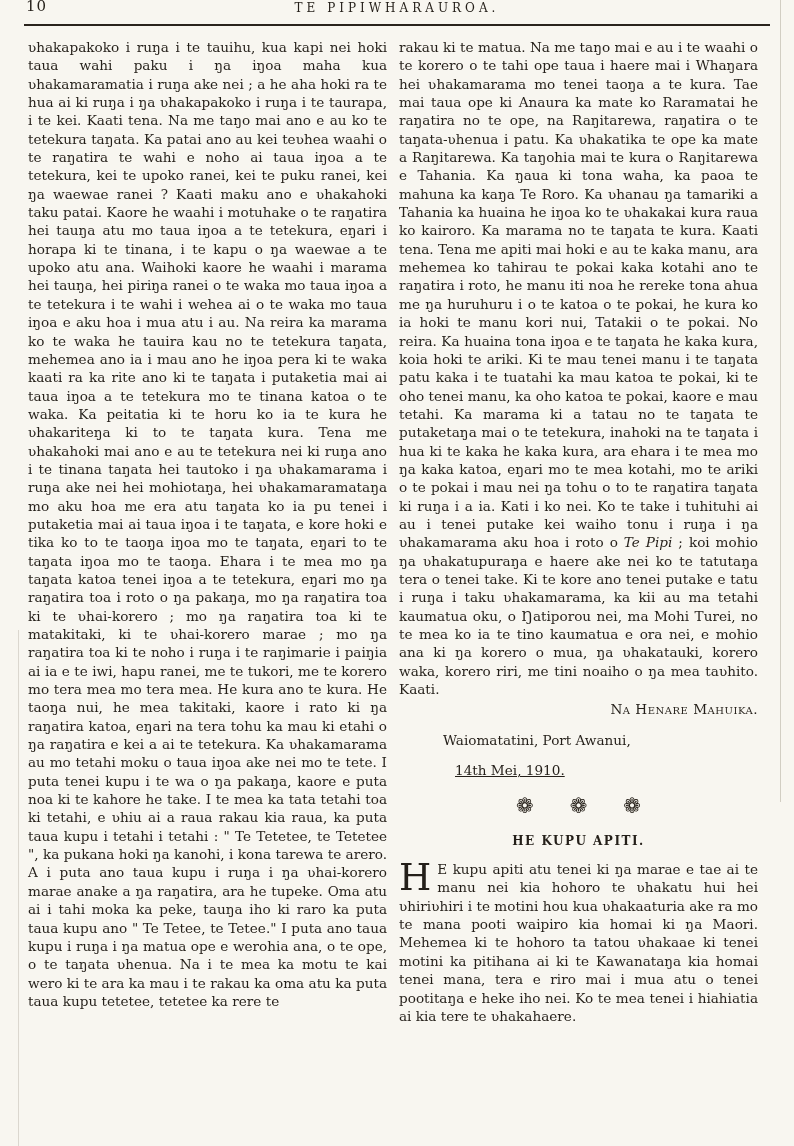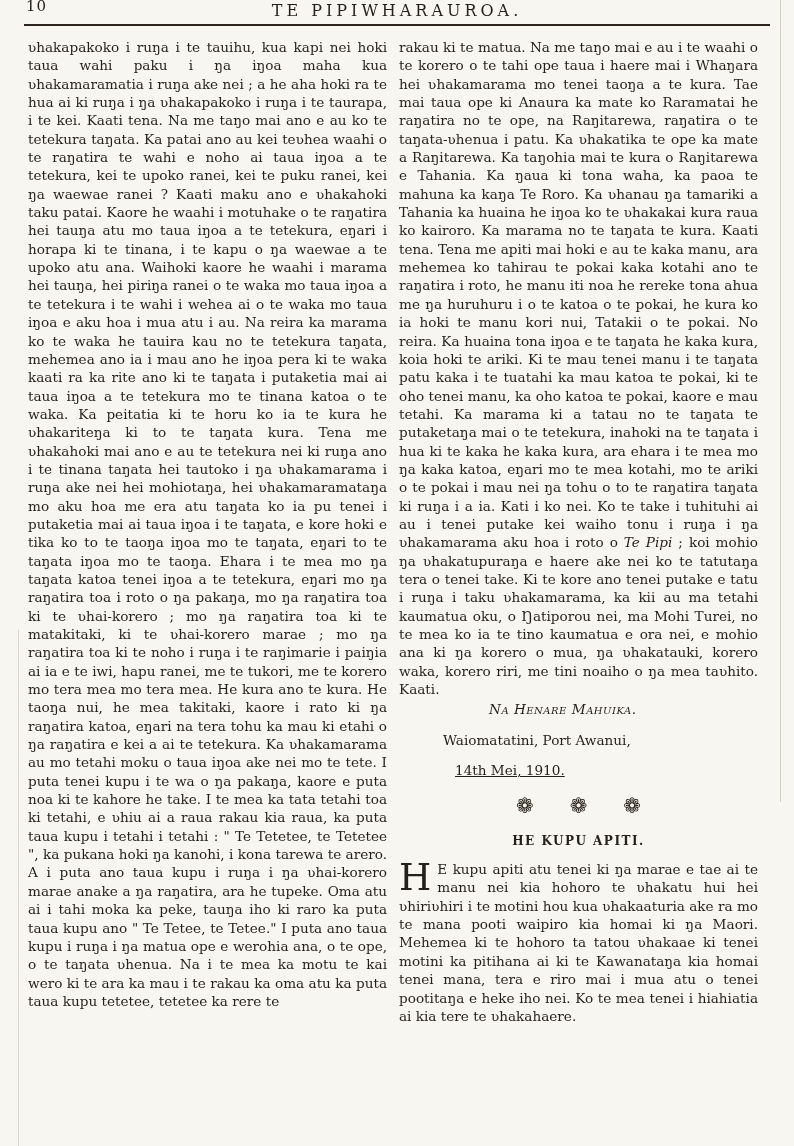--- a/index.html
+++ b/index.html
@@ -22,46 +22,45 @@
     position: absolute; bottom: 0; left: 18px; width: 1px; height: 45%;
     background: #cfcbc0; opacity: .7;
   }
   .header { position: relative; padding-top: 1px; height: 22px; }
   .page-number {
     position: absolute; left: 26px; top: -3px;
     font-size: 15px; letter-spacing: 1px;
   }
   .masthead {
     margin: 0; text-align: center;
-    font-size: 16px; font-weight: normal;
+    font-size: 12px; font-weight: normal;
     letter-spacing: 4px;
   }
   .rule {
     border: 0; border-top: 2px solid #2a241d;
     margin: 1px 24px 0 24px;
   }
   .columns {
     display: flex;
     gap: 12px;
     padding: 12px 28px 0 28px;
   }
   .col {
     width: 359px;
     font-size: 13.6px;
     line-height: 18.35px;
     text-align: justify;
   }
   .body-text { margin: 0; }
   .signature {
     margin: 2px 0 0 0;
-    text-align: left;
+    text-align: right;
     padding-left: 90px;
     font-variant: small-caps;
     letter-spacing: .5px;
-    font-style: italic;
   }
   .place { margin: 12px; text-indent: 32px; }
   .date  { margin: 0; text-indent: 56px; text-decoration: underline; }
   .ornaments {
     margin-top: 18px;
     text-align: center;
     font-family: "DejaVu Sans", sans-serif;
     font-size: 21px;
     color: #2a241d;
   }

